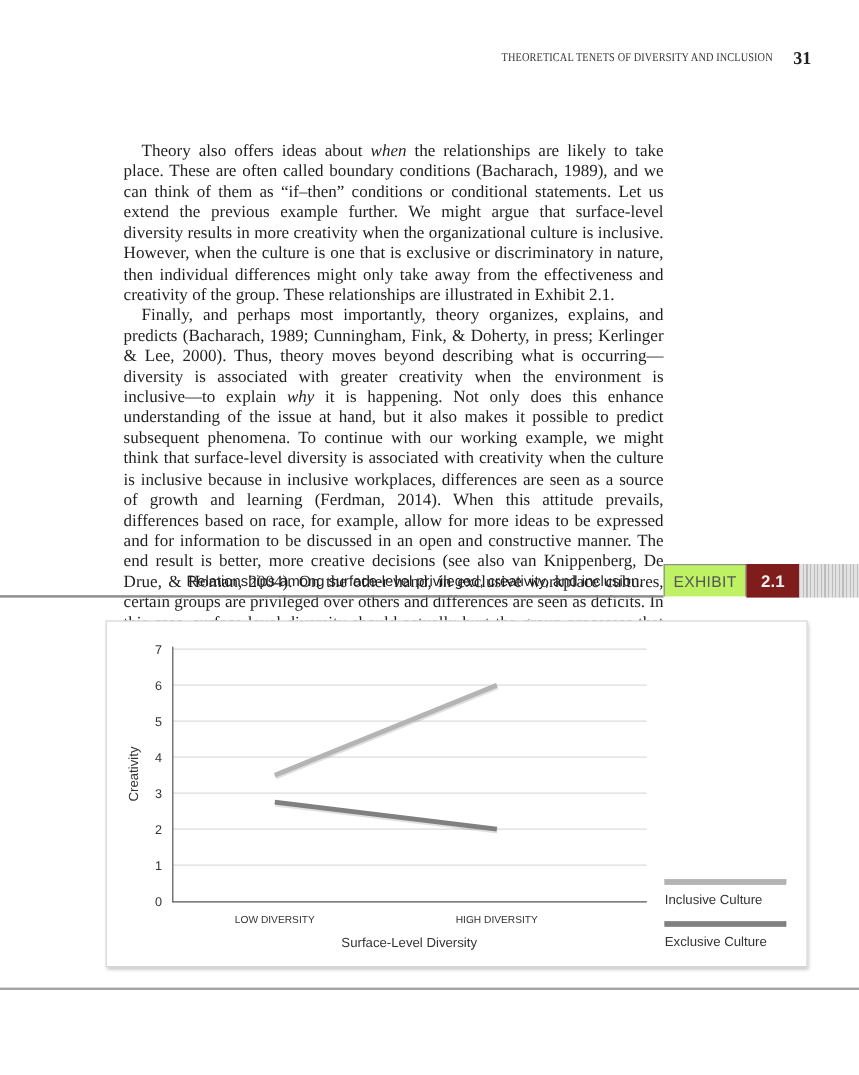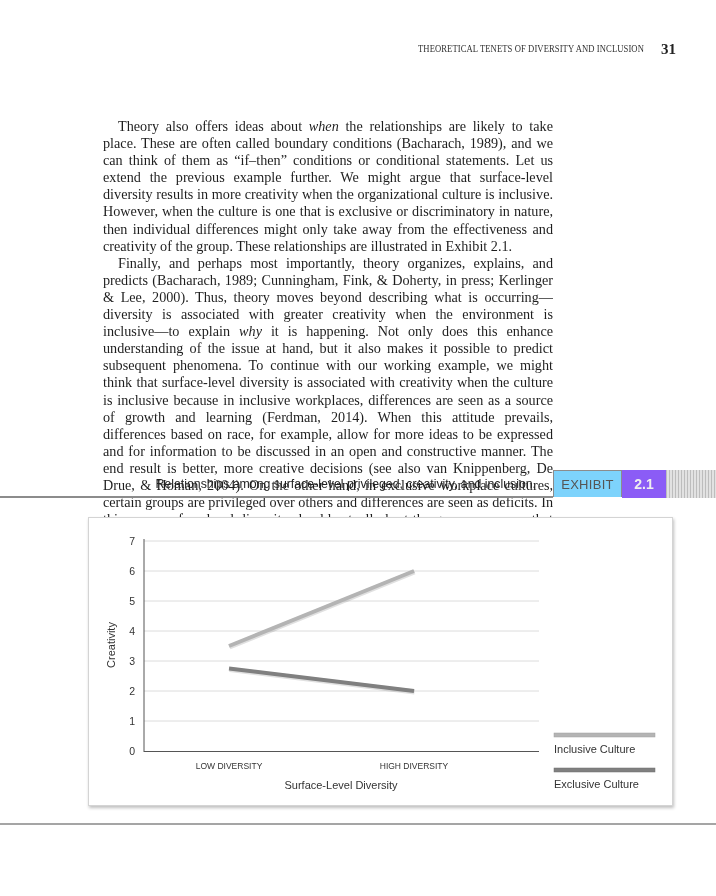--- a/index.html
+++ b/index.html
@@ -26,26 +26,26 @@
   .body-text em { font-style: italic; }
 
   .exhibit-bar { position: absolute; left: 0; top: 470px; width: 716px; height: 30px; }
   .exhibit-rule { position: absolute; left: 0; top: 26px; width: 553px; height: 2px; background: #8c8c8c; }
   .exhibit-caption {
     position: absolute; right: 180px; top: 7px; font-family: "Liberation Sans", sans-serif;
     font-size: 12.3px; color: #222; white-space: nowrap;
   }
   .exhibit-label-box {
     position: absolute; left: 553px; top: 0; width: 69px; height: 27px; border: 1px solid #8c8c8c; border-bottom: none;
-    box-sizing: border-box; background: #7dd3fc;
+    box-sizing: border-box; background: #bef264;
     font-family: "Liberation Sans", sans-serif; font-size: 13px; color: #555; text-align: center; line-height: 27px;
     letter-spacing: 0.3px;
   }
   .exhibit-number-box {
-    position: absolute; left: 622px; top: 0; width: 44px; height: 28px; background: #8b5cf6;
+    position: absolute; left: 622px; top: 0; width: 44px; height: 28px; background: #7f1d1d;
     font-family: "Liberation Sans", sans-serif; font-size: 14px; font-weight: bold; color: #efefef;
     text-align: center; line-height: 28px;
   }
   .exhibit-stripes {
     position: absolute; left: 666px; top: 0; width: 50px; height: 28px;
     background: repeating-linear-gradient(90deg, #bdbdbd 0px, #bdbdbd 1px, #e2e2e2 1px, #e2e2e2 3px);
   }
 
   .chart-box {
     position: absolute; left: 88px; top: 517px; width: 585px; height: 289px;

